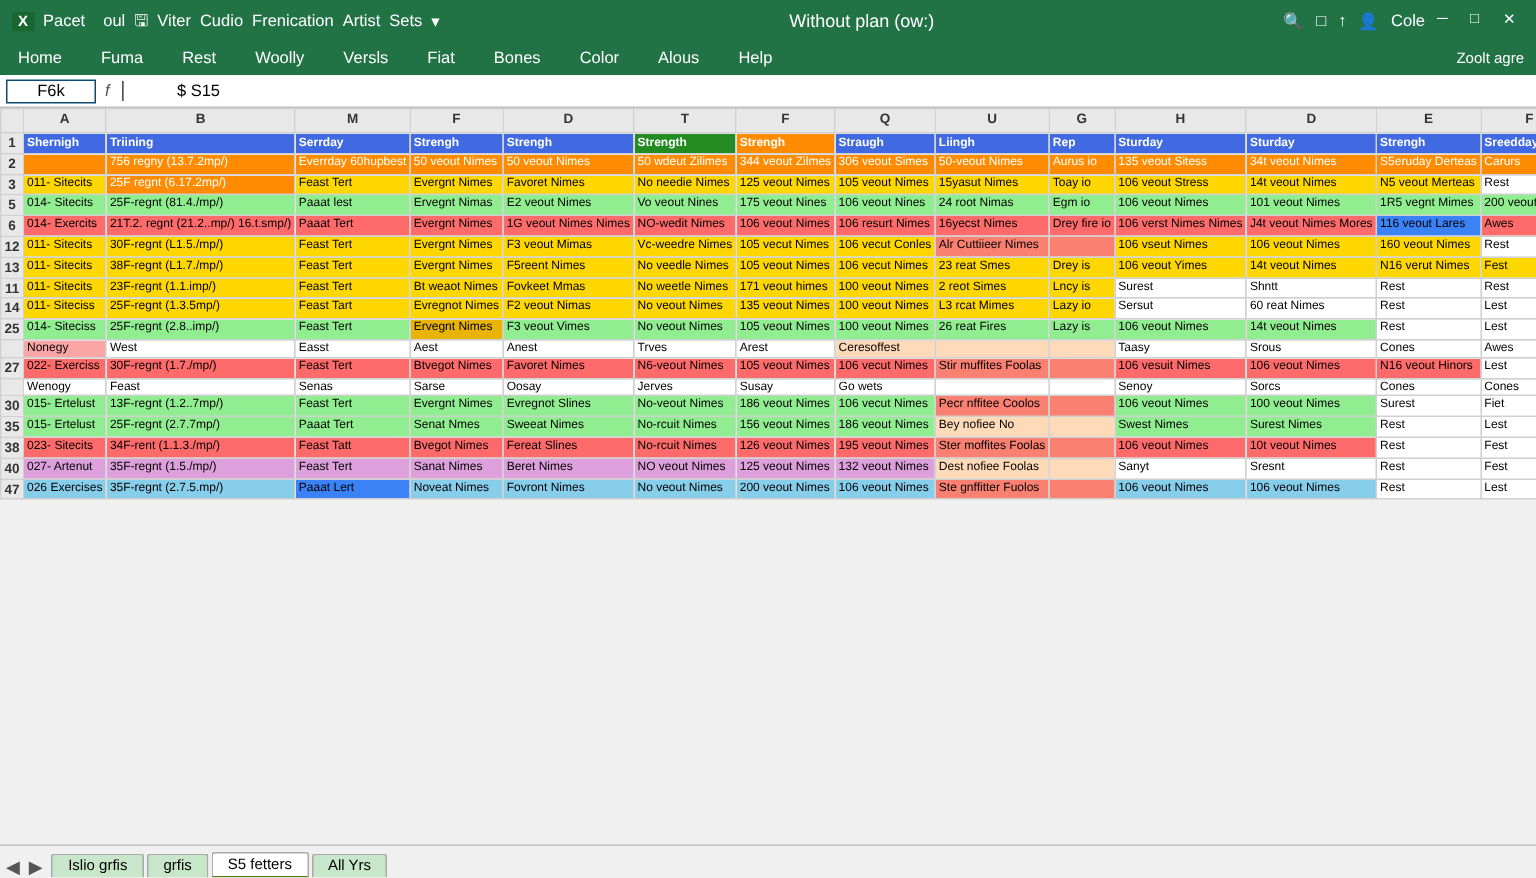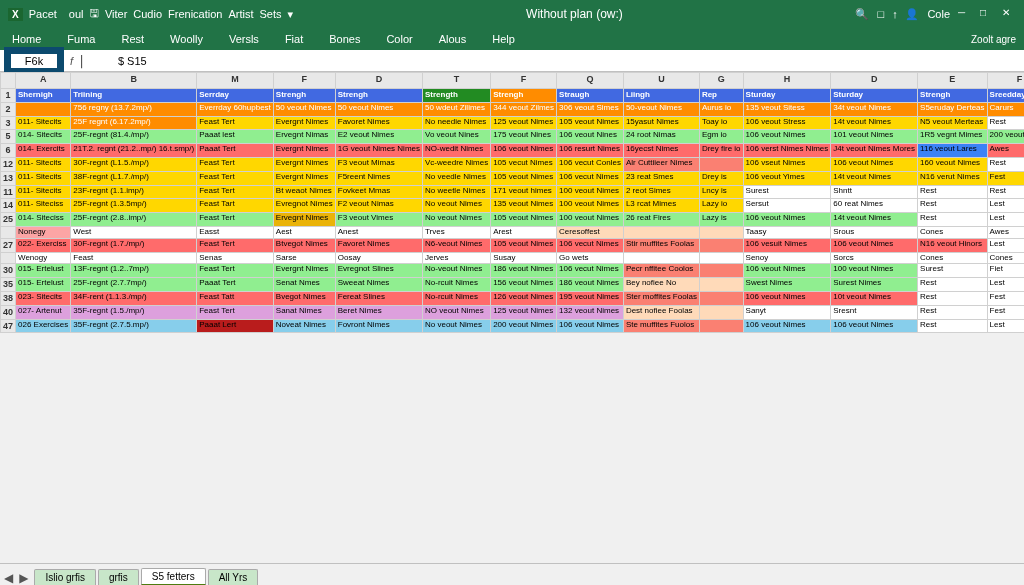--- a/index.html
+++ b/index.html
@@ -38,21 +38,21 @@
       height: 22px;
       background: white;
       border-bottom: 1px solid #c0c0c0;
       display: flex;
       align-items: center;
       padding: 0 4px;
       gap: 6px;
     }
     .name-box {
       width: 60px;
-      border: 7px solid #0c4a6e;
+      border: 1px solid #0c4a6e;
       font-size: 11px;
       padding: 1px 3px;
       text-align: center;
     }
     .fx-label { font-size: 11px; color: #555; font-style: italic; }
     .formula-input { flex: 1; border: none; font-size: 11px; outline: none; padding-left: 26px; }
 
     
     .sheet-container {
       height: calc(585px - 28px - 22px - 22px - 22px);
@@ -507,27 +507,27 @@
           <td style="font-size: 8px; line-height: 1.1; max-height: 28px; background-color: rgb(255, 218, 185);"></td>
           <td style="font-size: 8px; line-height: 1.1; max-height: 28px; background-color: rgb(255, 255, 255);">Sanyt</td>
           <td style="font-size: 8px; line-height: 1.1; max-height: 28px; background-color: rgb(255, 255, 255);">Sresnt</td>
           <td style="font-size: 8px; line-height: 1.1; max-height: 28px; background-color: rgb(255, 255, 255);">Rest</td>
           <td style="font-size: 8px; line-height: 1.1; max-height: 28px; background-color: rgb(255, 255, 255);">Fest</td>
         </tr>
         <tr>
           <td class="row-header">47</td>
           <td style="font-size: 8px; line-height: 1.1; max-height: 28px; background-color: rgb(135, 206, 235);">026 Exercises</td>
           <td style="font-size: 8px; line-height: 1.1; max-height: 28px; background-color: rgb(135, 206, 235);">35F-regnt (2.7.5.mp/)</td>
-          <td style="font-size: 8px; line-height: 1.1; max-height: 28px; background-color: #b91c1c;">Paaat Lert</td>
+          <td style="font-size: 8px; line-height: 1.1; max-height: 28px; background-color: #3b82f6;">Paaat Lert</td>
           <td style="font-size: 8px; line-height: 1.1; max-height: 28px; background-color: rgb(135, 206, 235);">Noveat Nimes</td>
           <td style="font-size: 8px; line-height: 1.1; max-height: 28px; background-color: rgb(135, 206, 235);">Fovront Nimes</td>
           <td style="font-size: 8px; line-height: 1.1; max-height: 28px; background-color: rgb(135, 206, 235);">No veout Nimes</td>
           <td style="font-size: 8px; line-height: 1.1; max-height: 28px; background-color: rgb(135, 206, 235);">200 veout Nimes</td>
           <td style="font-size: 8px; line-height: 1.1; max-height: 28px; background-color: rgb(135, 206, 235);">106 veout Nimes</td>
-          <td style="font-size: 8px; line-height: 1.1; max-height: 28px; background-color: rgb(250, 128, 114);">Ste muffites Fuolos</td>
+          <td style="font-size: 8px; line-height: 1.1; max-height: 28px; background-color: rgb(250, 128, 114);">Ste gnffitter Fuolos</td>
           <td style="font-size: 8px; line-height: 1.1; max-height: 28px; background-color: rgb(250, 128, 114);"></td>
           <td style="font-size: 8px; line-height: 1.1; max-height: 28px; background-color: rgb(135, 206, 235);">106 veout Nimes</td>
           <td style="font-size: 8px; line-height: 1.1; max-height: 28px; background-color: rgb(135, 206, 235);">106 veout Nimes</td>
           <td style="font-size: 8px; line-height: 1.1; max-height: 28px; background-color: rgb(255, 255, 255);">Rest</td>
           <td style="font-size: 8px; line-height: 1.1; max-height: 28px; background-color: rgb(255, 255, 255);">Lest</td>
         </tr>
       </tbody>
   </table>
 </div>
 

